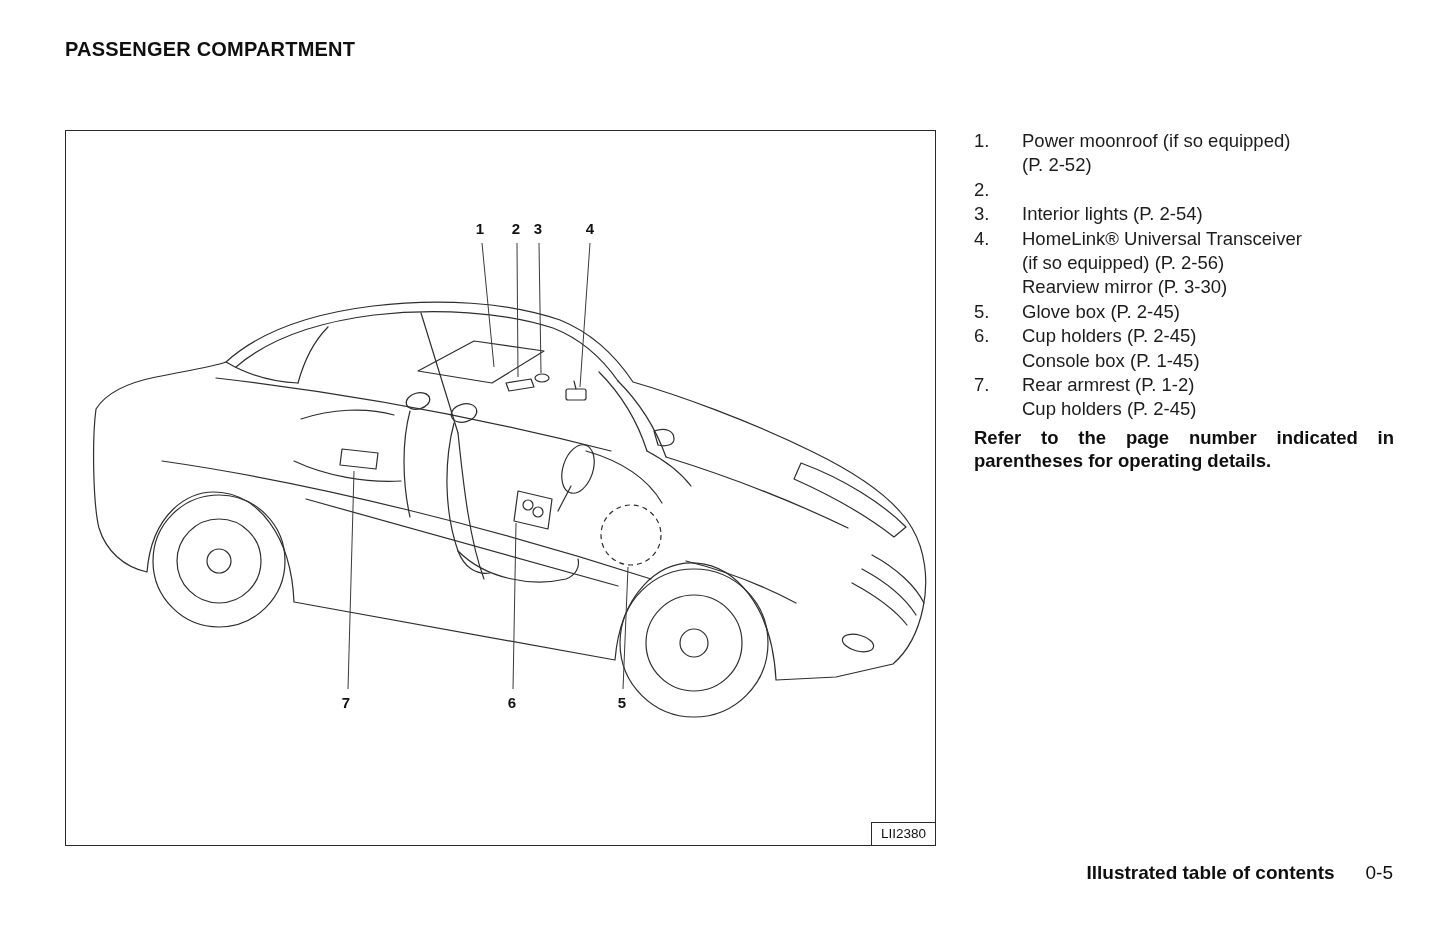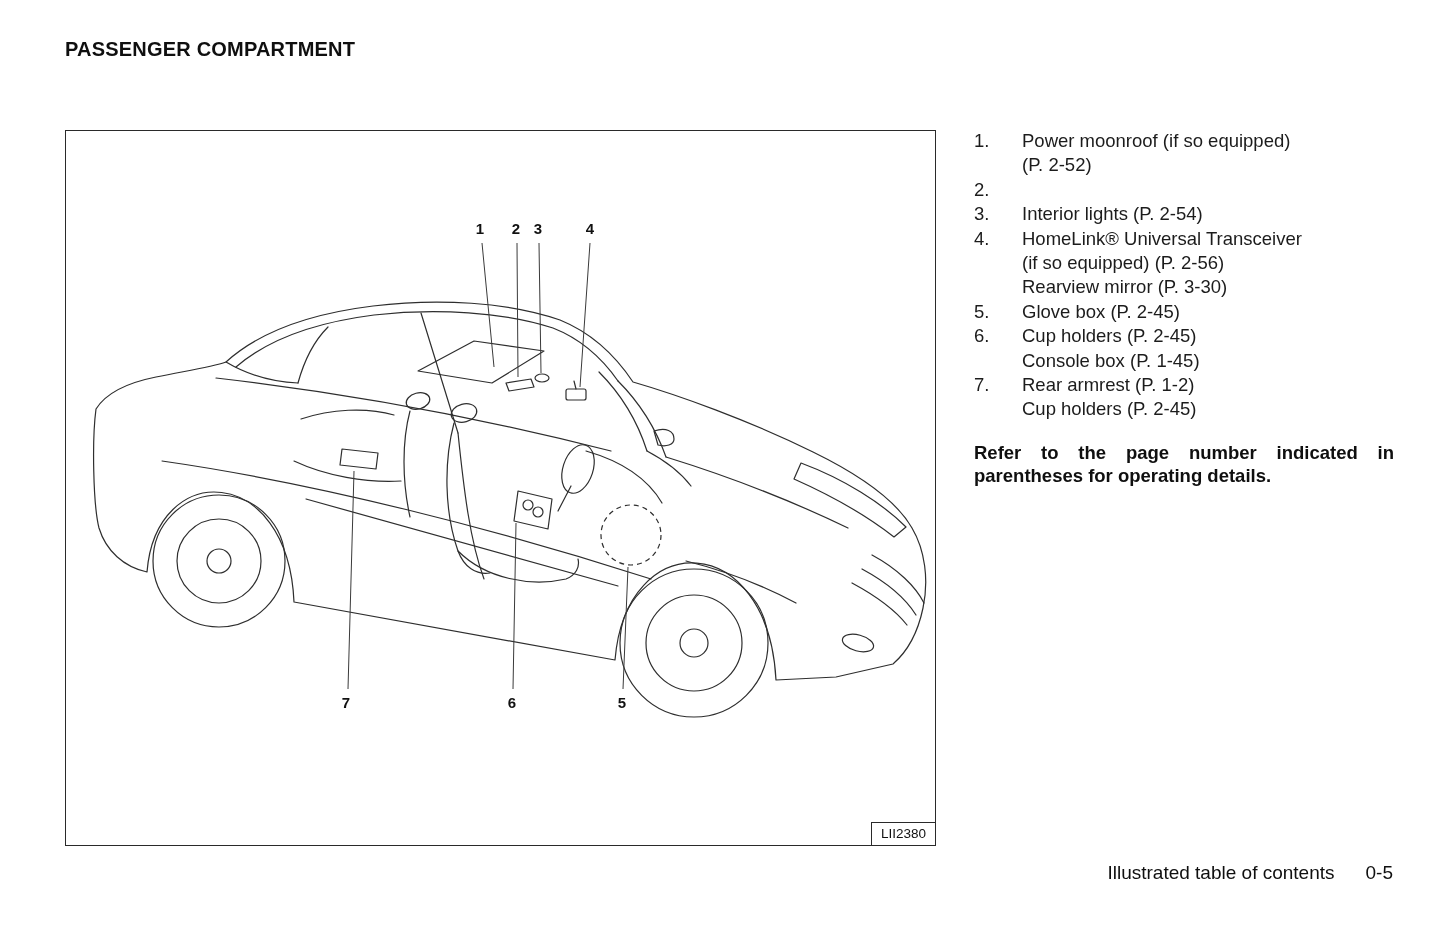--- a/index.html
+++ b/index.html
@@ -14,26 +14,26 @@
                 border:1px solid #2a2a2a; background:#fff; }
   .figure-box svg { position:absolute; left:0; top:0; width:100%; height:100%; }
   .figure-code { position:absolute; right:0; bottom:0; background:#fff;
                  border-top:1px solid #2a2a2a; border-left:1px solid #2a2a2a;
                  padding:3px 9px 4px 9px; font-size:13.5px; color:#111; z-index:2; }
 
   .legend { position:absolute; left:974px; top:129px; width:420px; }
   .legend-item { display:flex; font-size:18.5px; line-height:24.4px; color:#1c1c1c; }
   .legend-num { flex:0 0 48px; }
   .legend-text { flex:1; }
-  .legend-note { margin-top:19px; font-size:18.5px; line-height:23.6px; font-weight:700;
+  .legend-note { margin-top:4px; font-size:18.5px; line-height:23.6px; font-weight:700;
                  text-align:justify; color:#0f0f0f; }
 
   .footer { position:absolute; top:862px; right:52px; font-size:19px; color:#0f0f0f;
             white-space:nowrap; }
-  .footer .section { font-weight:400;text-align:center; }
+  .footer .section { font-weight:700;text-align:center; }
   .footer .pagenum { margin-left:31px; font-weight:400; }
 
   .callout-num { font:700 15px "Liberation Sans", sans-serif; fill:#111; }
 </style>
 </head>
 <body>
 
 <div class="page">
 
   <div class="title">PASSENGER COMPARTMENT</div>

